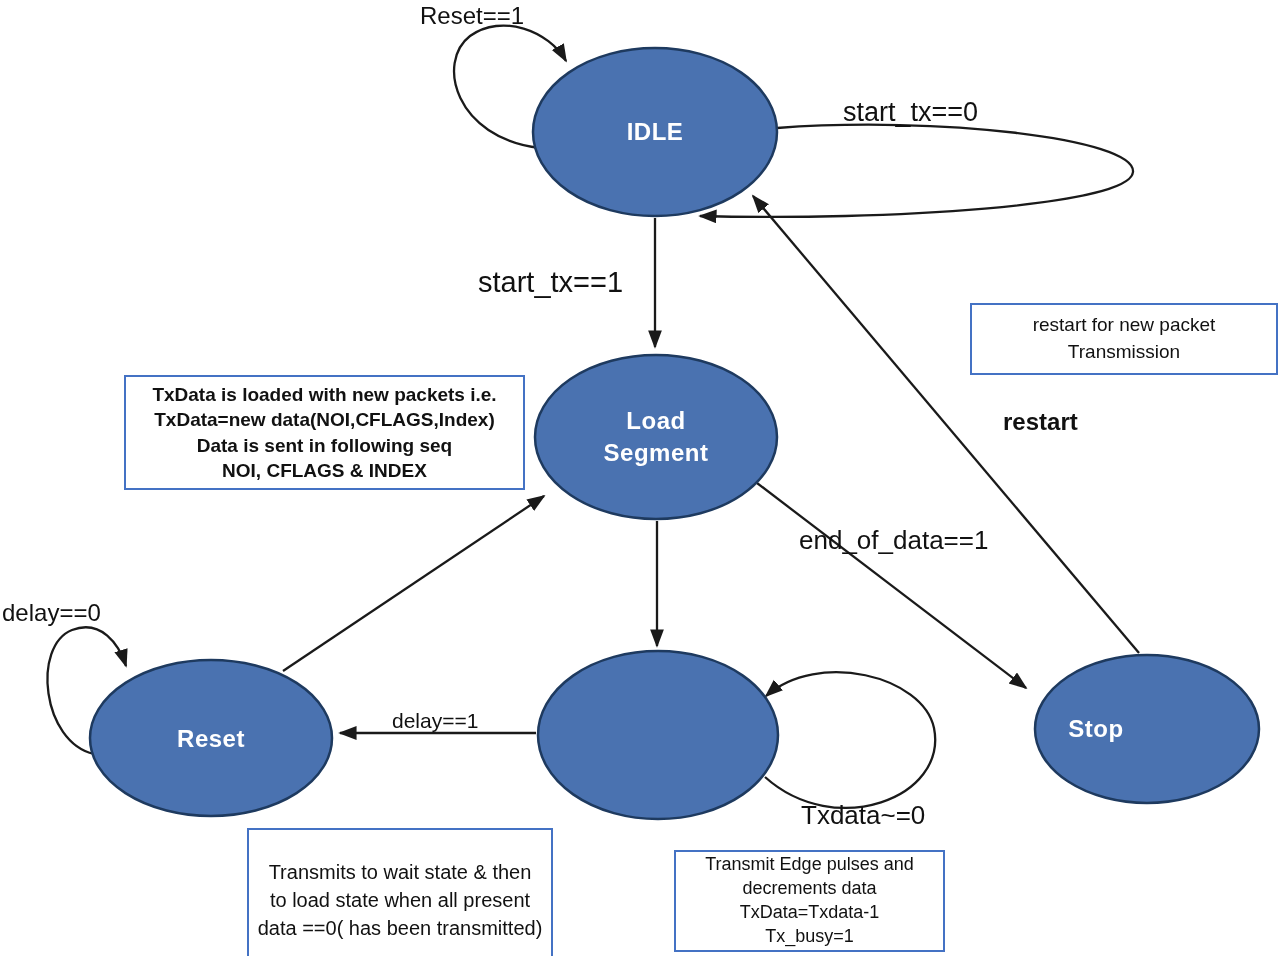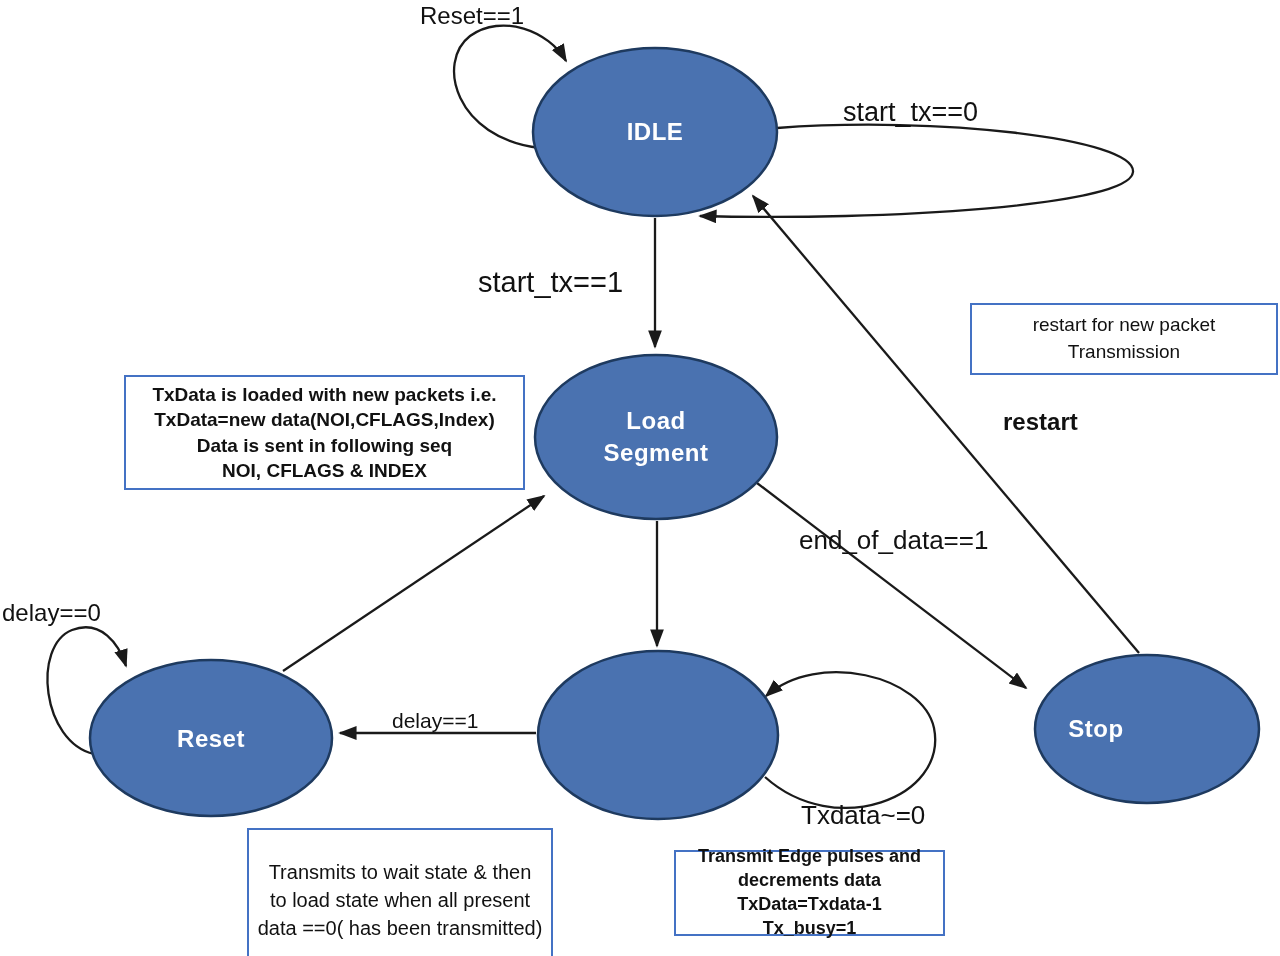--- a/index.html
+++ b/index.html
@@ -105,18 +105,18 @@
 
   <div class="note" style="left:124px;top:375px;width:401px;height:115px;font-size:19px;line-height:1.33;font-weight:600;">TxData is loaded with new packets i.e.
 TxData=new data(NOI,CFLAGS,Index)
 Data is sent in following seq
 NOI, CFLAGS &amp; INDEX</div>
   <div class="note" style="left:970px;top:303px;width:308px;height:72px;font-size:19px;line-height:1.4;">restart for new packet
 Transmission</div>
   <div class="note" style="left:247px;top:828px;width:306px;height:144px;font-size:20px;line-height:1.4;">Transmits to wait state &amp; then
 to load state when all present
 data ==0( has been transmitted)</div>
-  <div class="note" style="left:674px;top:850px;width:271px;height:86px;font-size:18px;line-height:1.33;font-weight:700;">Transmit Edge pulses and
+  <div class="note" style="left:674px;top:850px;width:271px;height:102px;font-size:18px;line-height:1.33;font-weight:400;">Transmit Edge pulses and
 decrements data
 TxData=Txdata-1
 Tx_busy=1</div>
 
 </div>
 
 </body></html>

